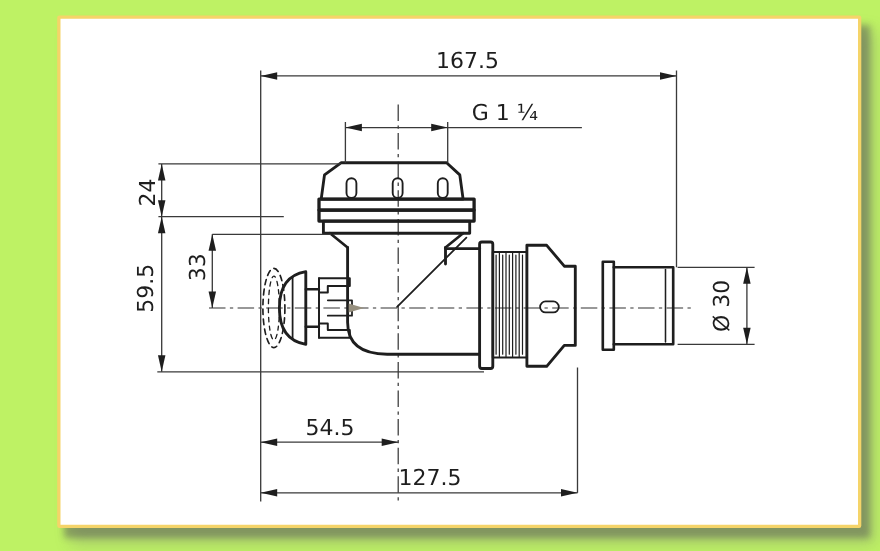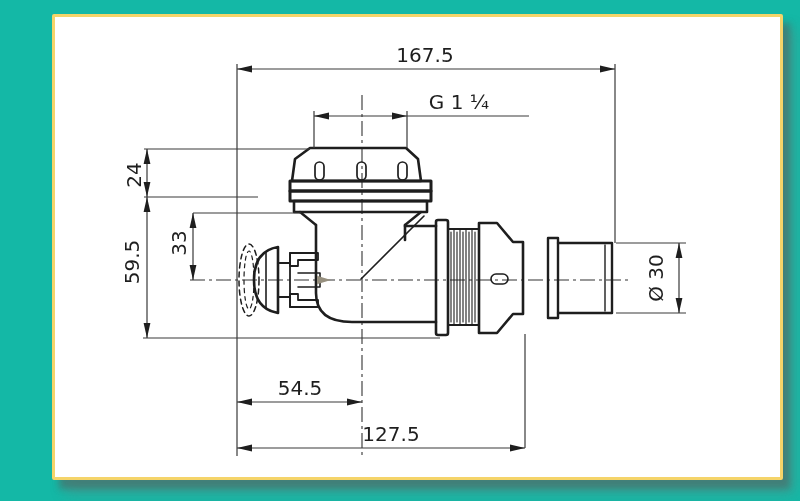--- a/index.html
+++ b/index.html
@@ -1,16 +1,16 @@
 <!DOCTYPE html>
 <html><head>
 <meta charset="utf-8">
 <style>
   html,body{margin:0;padding:0;background:#ffffff;}
-  .stage{position:relative;width:800px;height:501px;background:#14b8a6;overflow:hidden;
+  .stage{position:relative;width:800px;height:501px;background:#bef264;overflow:hidden;
          font-family:"DejaVu Sans","Liberation Sans",sans-serif;}
   .card{position:absolute;left:52px;top:14px;width:725px;height:460px;
         background:#ffffff;border:3px solid #f5d469;border-radius:2px;
         box-shadow:7px 9px 6px rgba(85,85,85,.45), 12px 14px 14px rgba(120,120,120,.32);}
   svg.drawing{position:absolute;left:0;top:0;width:800px;height:501px;}
   text{font-family:"DejaVu Sans","Liberation Sans",sans-serif;fill:#1e1e1e;}
   .dimtxt{font-size:20px;}
   .part{stroke:#1e1e1e;fill:none;stroke-linejoin:round;stroke-linecap:round;}
   .thin{stroke:#3a3a3a;stroke-width:1.2;fill:none;}
   .cline{stroke:#333333;stroke-width:1.1;fill:none;stroke-dasharray:15 4 3 4;}

